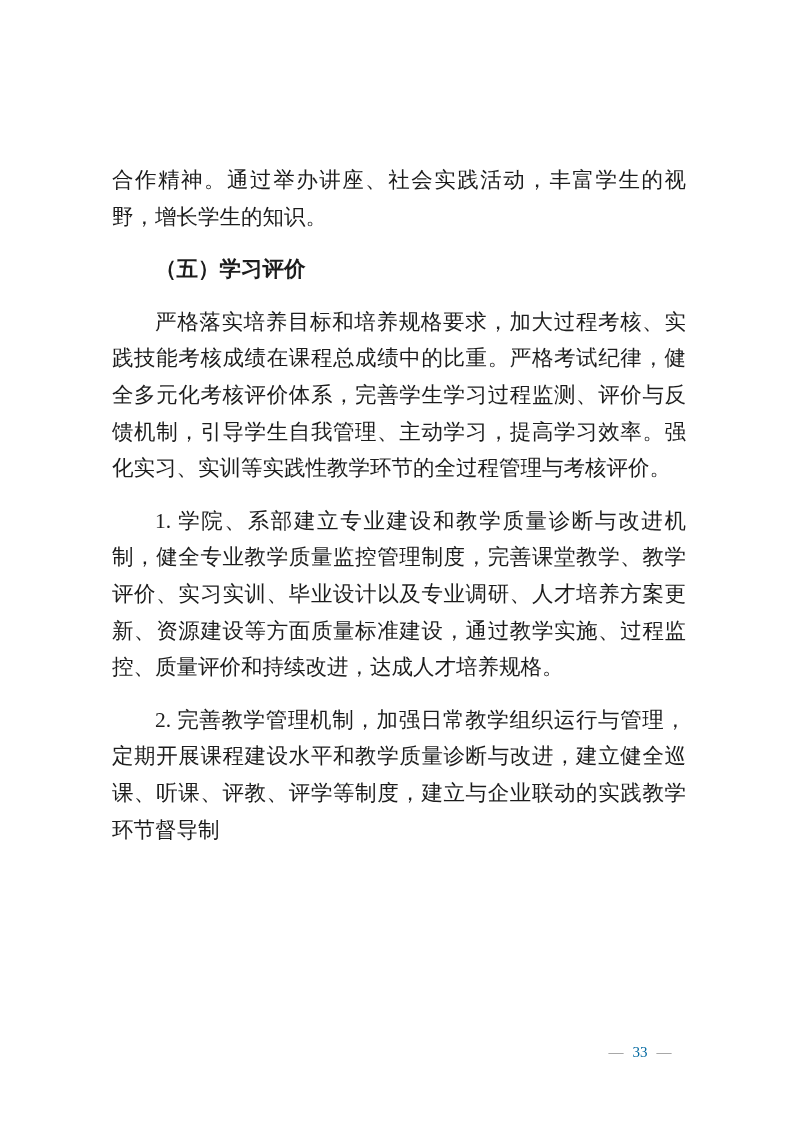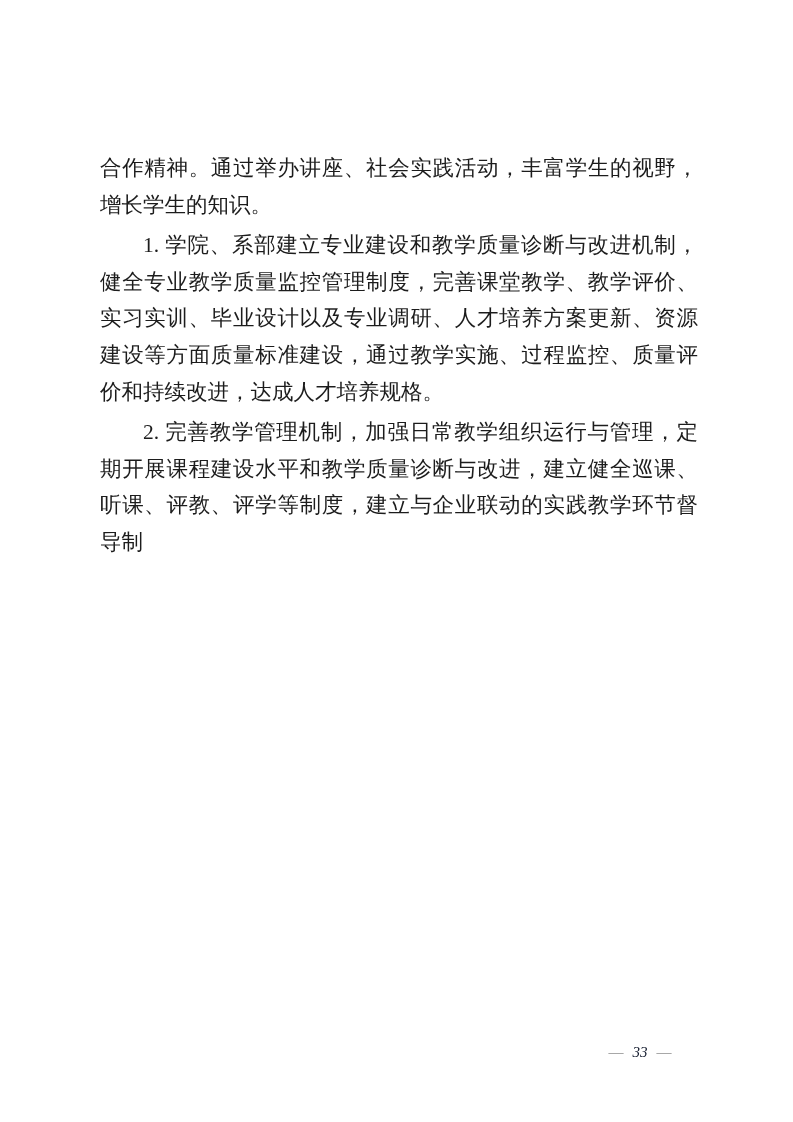--- a/index.html
+++ b/index.html
@@ -20,21 +20,21 @@
     position: absolute;
     left: 96px;
     top: 146px;
     width: 606px;
     font-size: 21.5px;
     line-height: 36.6px;
     text-align: justify;
     letter-spacing: 0px;
   }
   .para {
-    margin: 4px;
+    margin: 16px;
     text-indent: 2em;
   }
   .para.no-indent {
     text-indent: 0;
   }
   .para.heading {
     font-weight: bold;
   }
   .footer {
     position: absolute;
@@ -45,30 +45,31 @@
     align-items: center;
     justify-content: center;
     gap: 9px;
     font-size: 15px;
     line-height: 20px;
   }
   .footer .dash {
     color: #8c8c8c;
   }
   .footer .pagenum {
-    color: #0f172a;
-    font-style: italic;
+    color: #0369a1;
   }
 </style>
 </head>
 <body>
 
 <div class="page">
   <div class="content">
     <p class="para no-indent">合作精神。通过举办讲座、社会实践活动，丰富学生的视野，增长学生的知识。</p>
+    <p class="para heading">（五）学习评价</p>
+    <p class="para">严格落实培养目标和培养规格要求，加大过程考核、实践技能考核成绩在课程总成绩中的比重。严格考试纪律，健全多元化考核评价体系，完善学生学习过程监测、评价与反馈机制，引导学生自我管理、主动学习，提高学习效率。强化实习、实训等实践性教学环节的全过程管理与考核评价。</p>
     <p class="para">1. 学院、系部建立专业建设和教学质量诊断与改进机制，健全专业教学质量监控管理制度，完善课堂教学、教学评价、实习实训、毕业设计以及专业调研、人才培养方案更新、资源建设等方面质量标准建设，通过教学实施、过程监控、质量评价和持续改进，达成人才培养规格。</p>
     <p class="para">2. 完善教学管理机制，加强日常教学组织运行与管理，定期开展课程建设水平和教学质量诊断与改进，建立健全巡课、听课、评教、评学等制度，建立与企业联动的实践教学环节督导制</p>
   </div>
 
   <div class="footer">
     <span class="dash">—</span>
     <span class="pagenum">33</span>
     <span class="dash">—</span>
   </div>
 </div>

